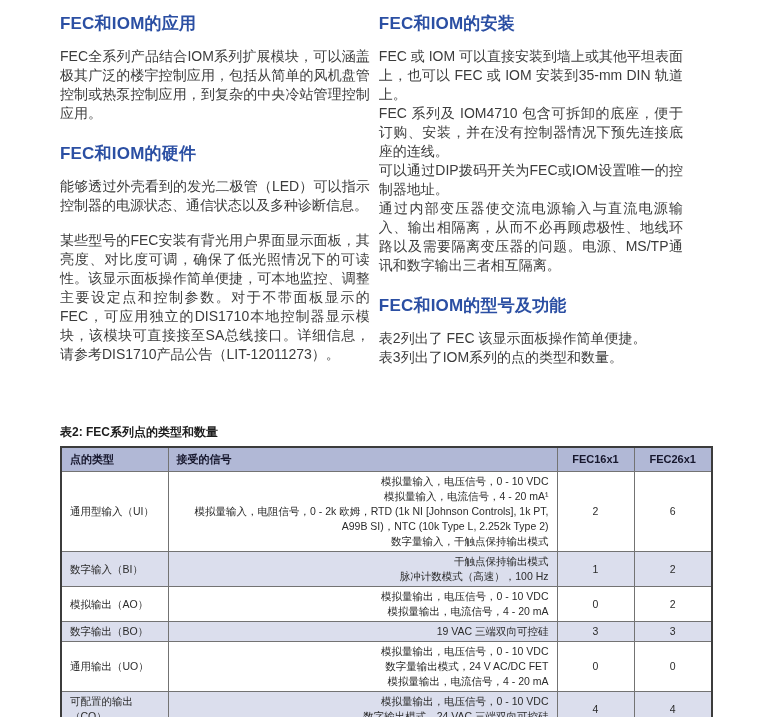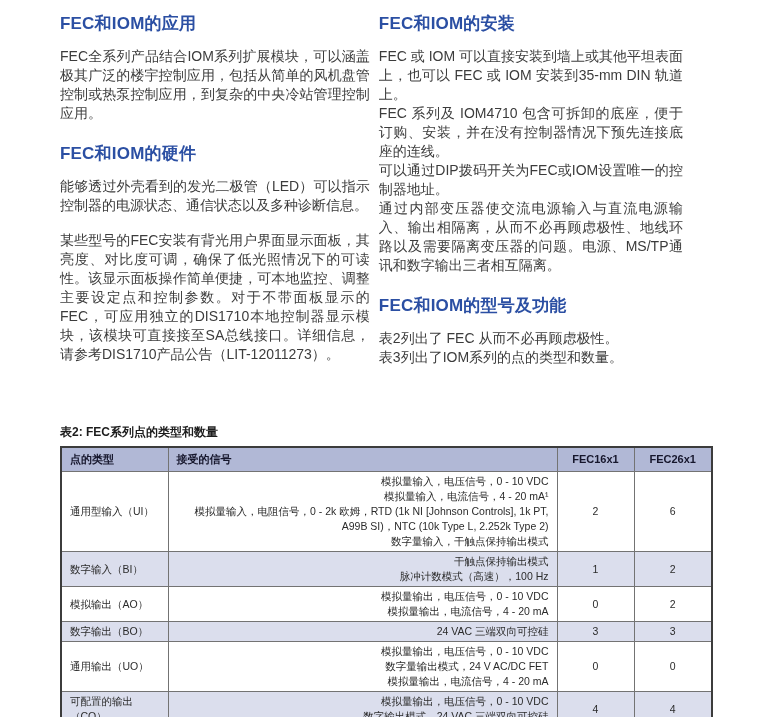--- a/index.html
+++ b/index.html
@@ -74,21 +74,21 @@
       <div class="section">
         <div class="heading">FEC和IOM的安装</div>
         <div class="para">FEC 或 IOM 可以直接安装到墙上或其他平坦表面上，也可以 FEC 或 IOM 安装到35-mm DIN 轨道上。</div>
         <div class="para">FEC 系列及 IOM4710 包含可拆卸的底座，便于订购、安装，并在没有控制器情况下预先连接底座的连线。</div>
         <div class="para">可以通过DIP拨码开关为FEC或IOM设置唯一的控制器地址。</div>
         <div class="para">通过内部变压器使交流电源输入与直流电源输入、输出相隔离，从而不必再顾虑极性、地线环路以及需要隔离变压器的问题。电源、MS/TP通讯和数字输出三者相互隔离。</div>
       </div>
 
       <div class="section">
         <div class="heading">FEC和IOM的型号及功能</div>
-        <div class="para">表2列出了 FEC 从而不必再顾虑极性。</div>
+        <div class="para">表2列出了 FEC 该显示面板操作简单便捷。</div>
         <div class="para">表3列出了IOM系列的点的类型和数量。</div>
       </div>
     </div>
 
   </div>
 
   <div class="table-block">
     <div class="table-title">表2: FEC系列点的类型和数量</div>
 
     <table class="points">
@@ -135,21 +135,21 @@
             <div class="sig-line">模拟量输出，电压信号，0 - 10 VDC</div>
             <div class="sig-line">模拟量输出，电流信号，4 - 20 mA</div>
           </td>
           <td class="c-val">0</td>
           <td class="c-val">2</td>
         </tr>
 
         <tr class="shaded">
           <td class="c-type">数字输出（BO）</td>
           <td class="c-sig">
-            <div class="sig-line">24 VAC 三端双向可控硅</div>
+            <div class="sig-line">19 VAC 三端双向可控硅</div>
           </td>
           <td class="c-val">3</td>
           <td class="c-val">3</td>
         </tr>
 
         <tr>
           <td class="c-type">通用输出（UO）</td>
           <td class="c-sig">
             <div class="sig-line">模拟量输出，电压信号，0 - 10 VDC</div>
             <div class="sig-line">数字量输出模式，24 V AC/DC FET</div>

